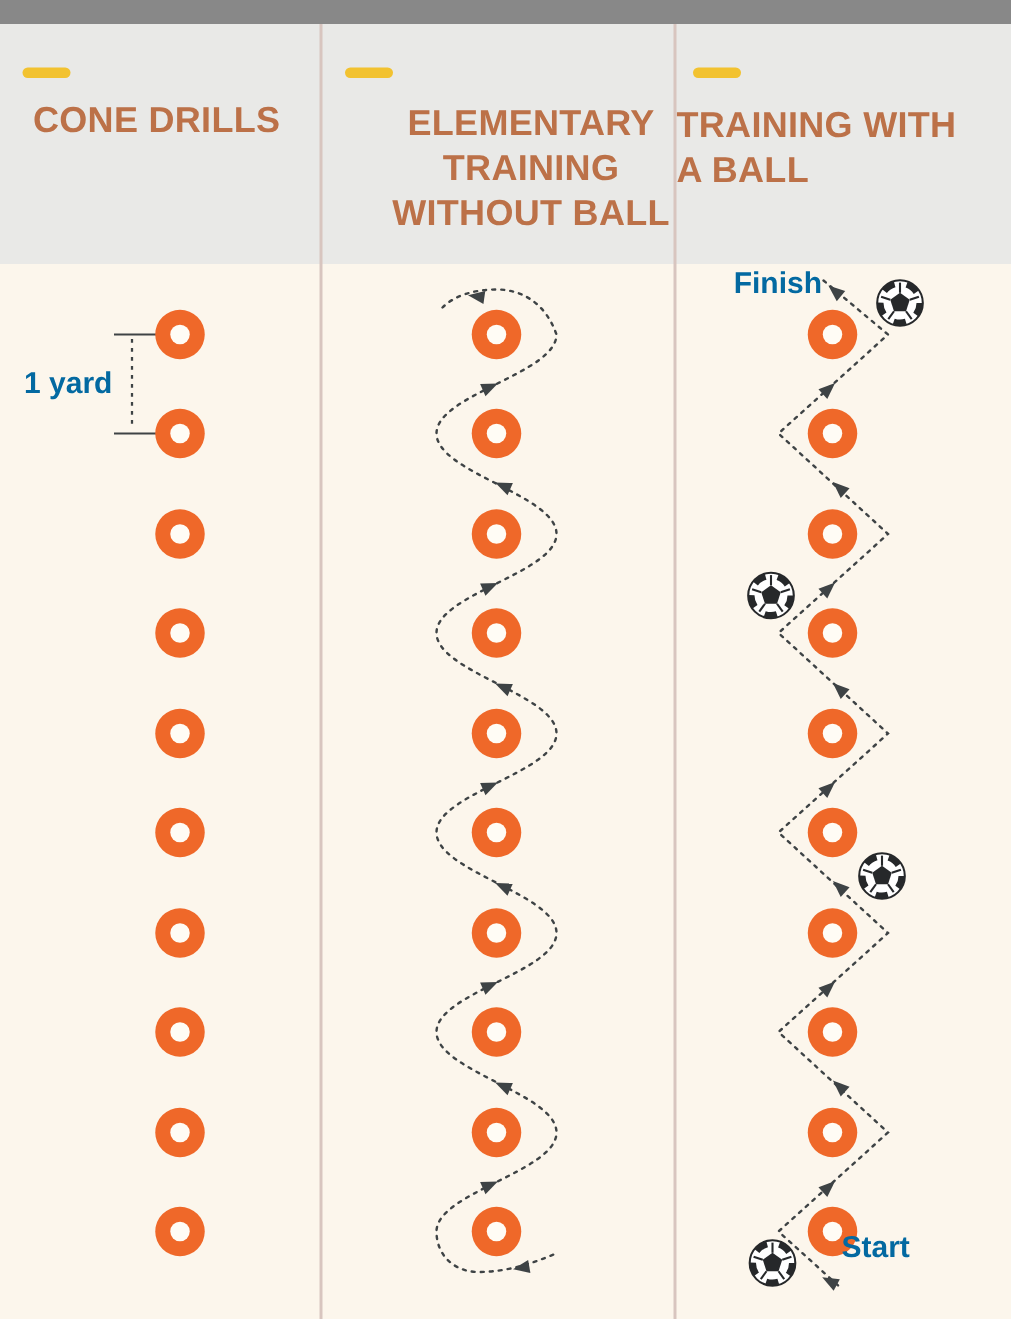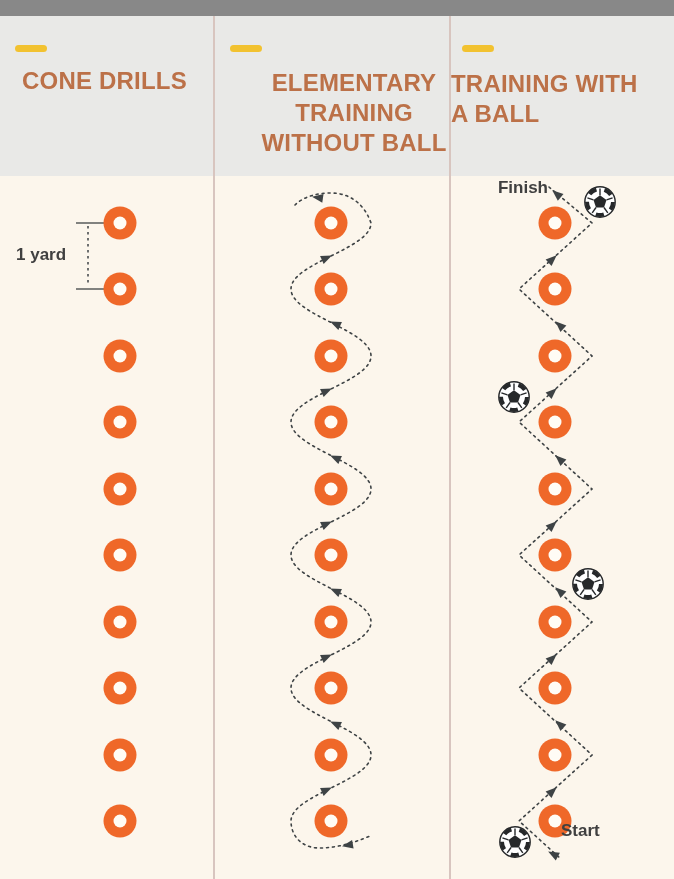--- a/index.html
+++ b/index.html
@@ -16,21 +16,21 @@
   .accent-dash.d1{left:15px;}
   .accent-dash.d2{left:230px;}
   .accent-dash.d3{left:462px;}
   .col-title{
     position:absolute;color:#BC7148;font-weight:bold;font-size:24px;line-height:30px;
     white-space:pre-line;letter-spacing:0.2px;
   }
   .col-title.t1{left:22px;top:50px;width:185px;text-align:left;}
   .col-title.t2{left:216px;top:52px;width:276px;text-align:center;}
   .col-title.t3{left:451px;top:53px;width:188px;text-align:left;}
-  .lbl{position:absolute;font-size:17px;font-weight:600;color:#404040;}
+  .lbl{position:absolute;font-size:20px;font-weight:600;color:#0369a1;}
   .lbl.yard{left:16px;top:229px;width:68px;}
   .lbl.finish{left:452px;top:162px;width:96px;text-align:right;}
   .lbl.start{left:561px;top:805px;}
   #drill-svg{position:absolute;left:0;top:0;}
   .bottom-bar{position:absolute;left:0;bottom:0;width:674px;height:3px;background:#CE9468;}
 </style>
 </head>
 <body>
 
 <div class="page">

